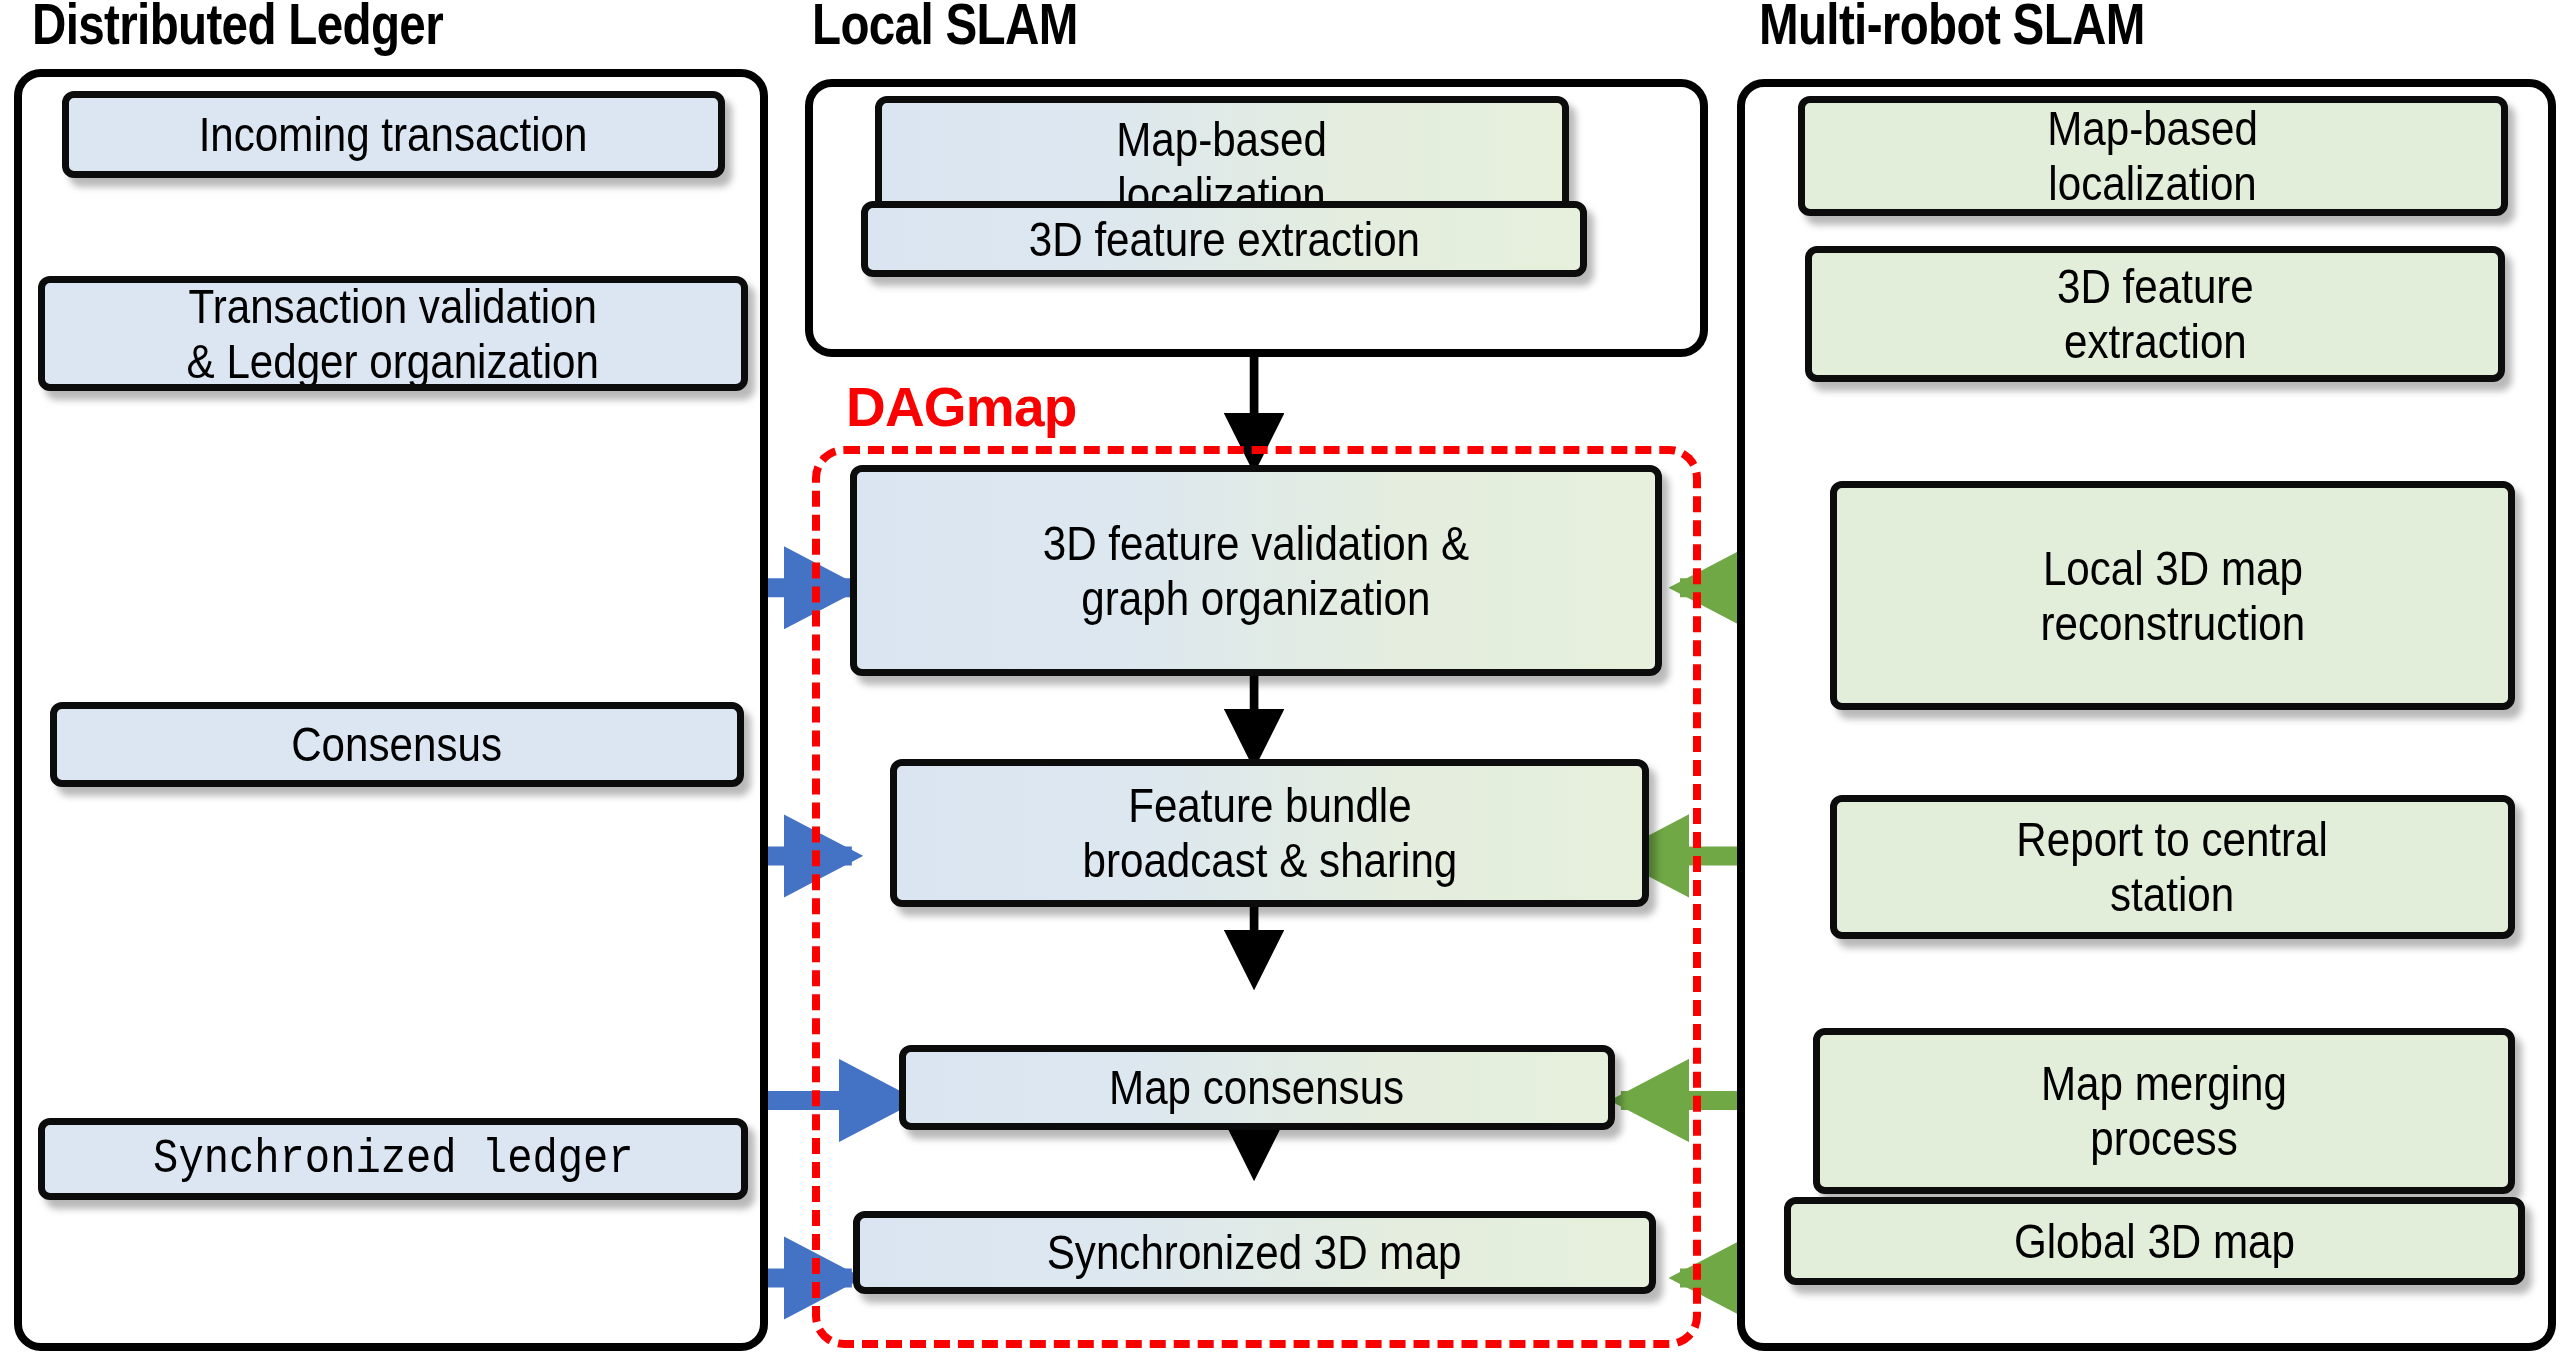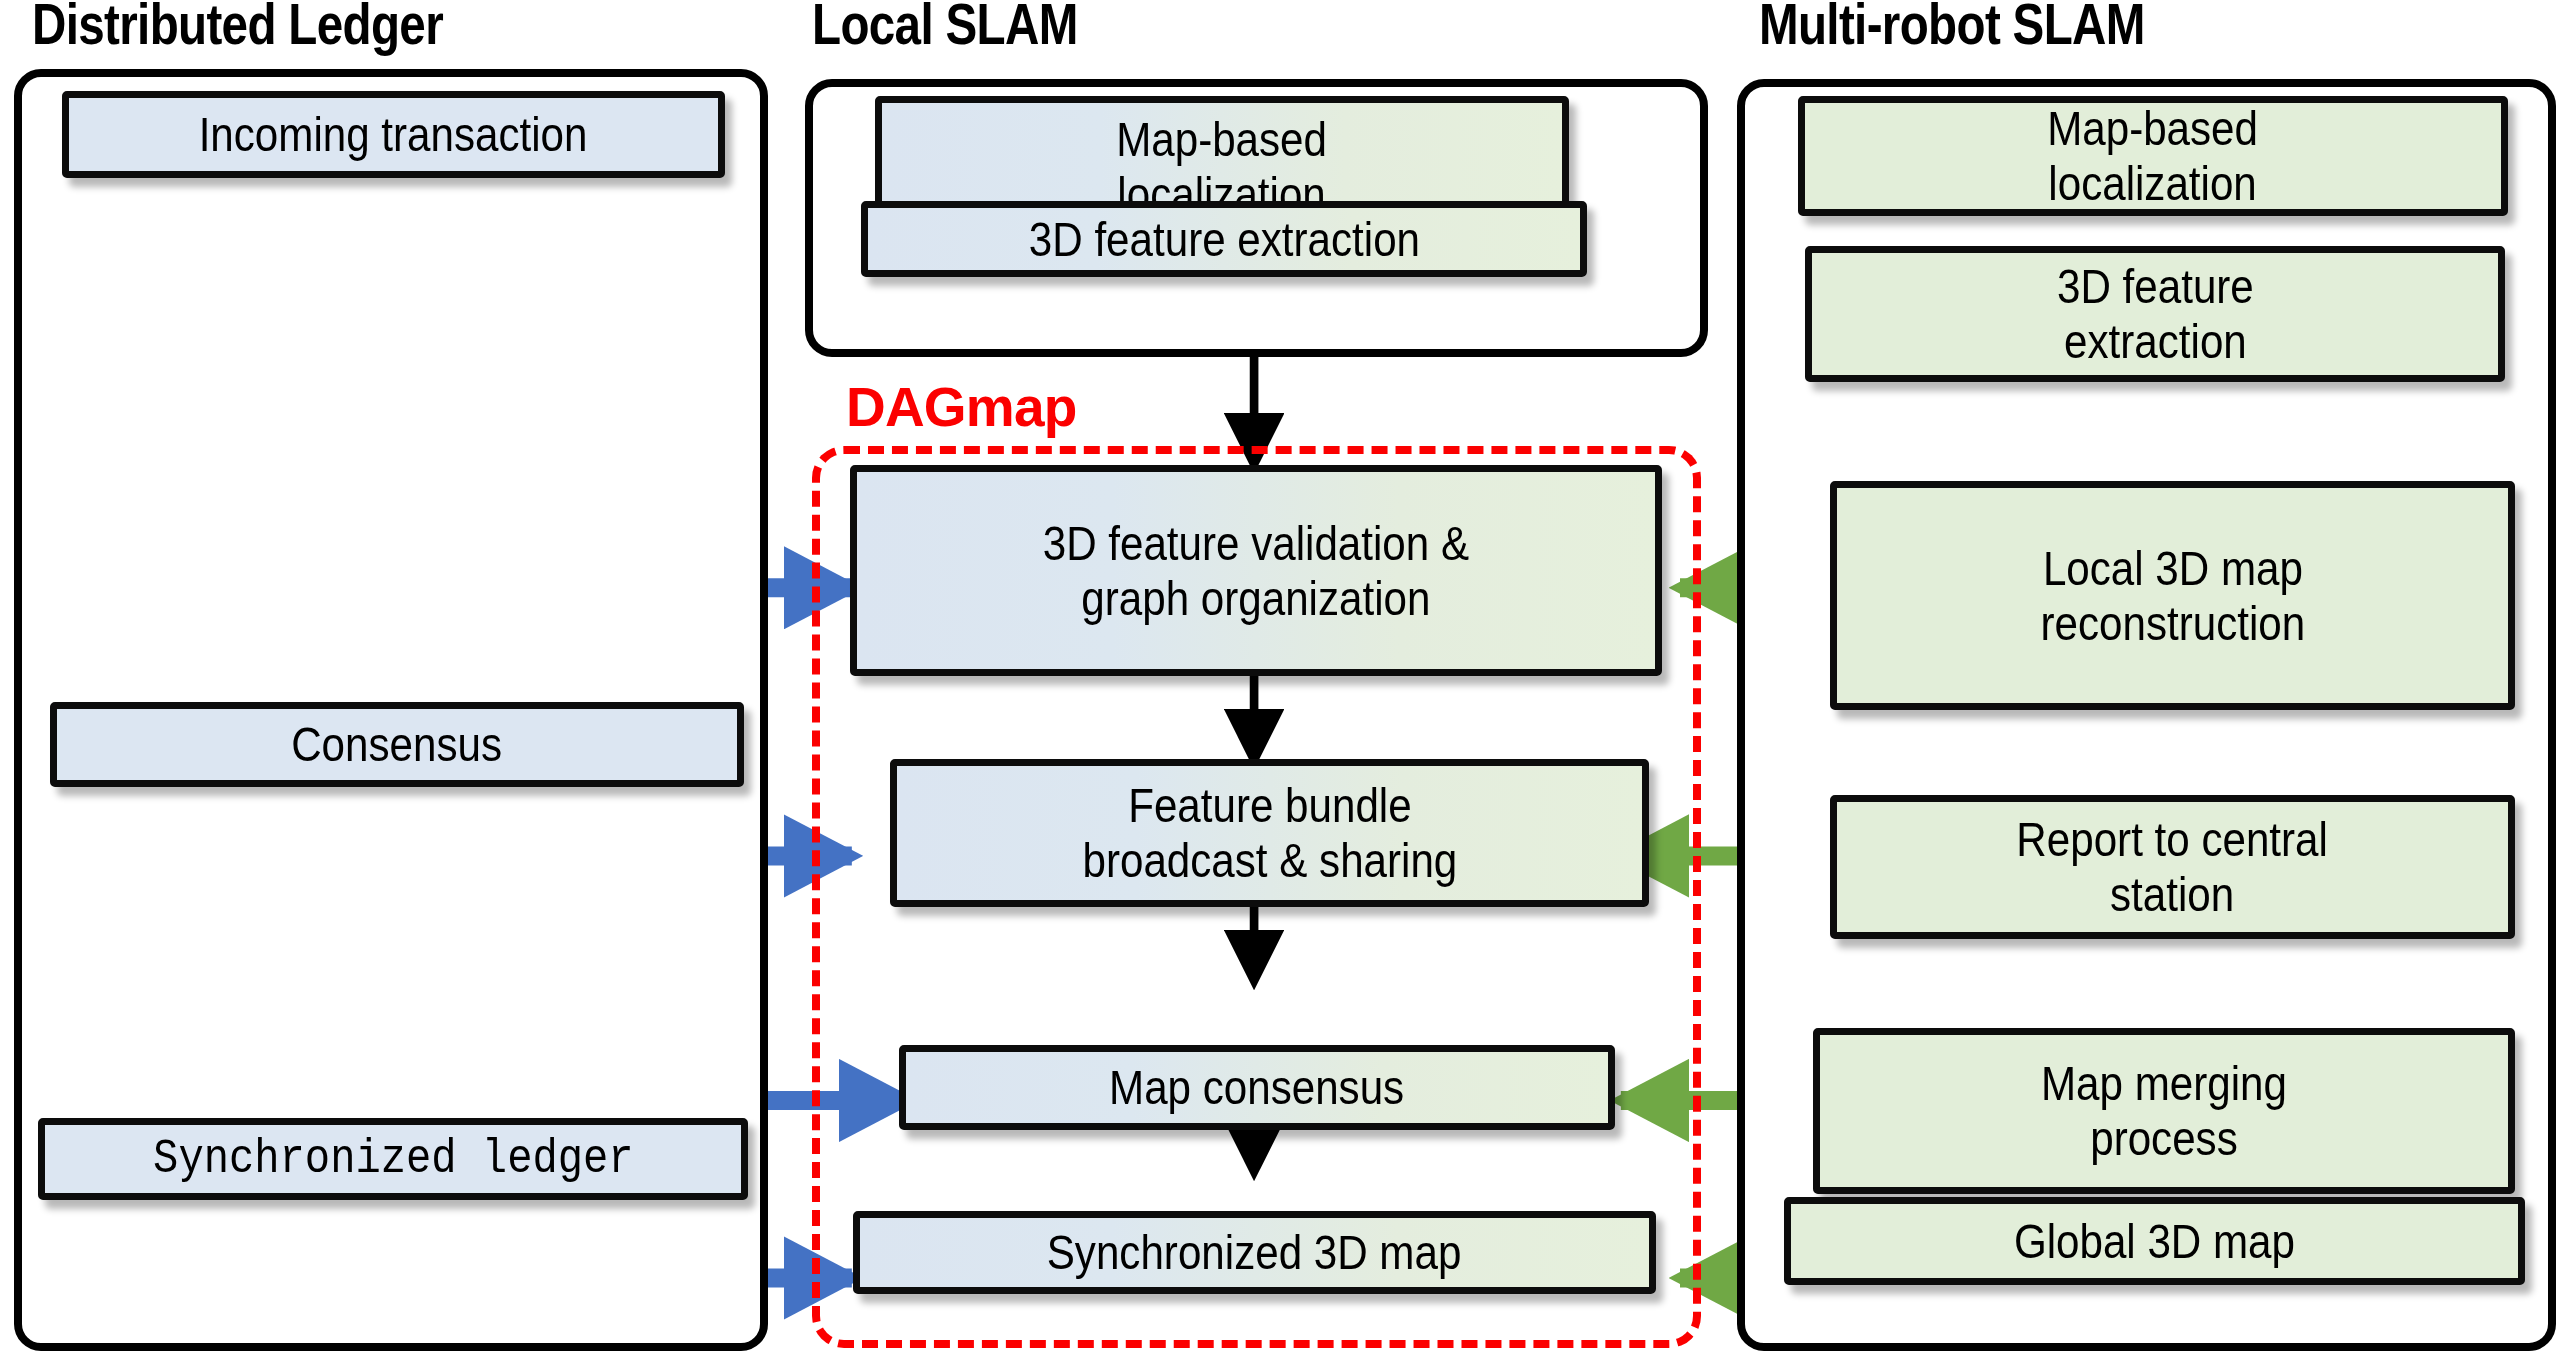--- a/index.html
+++ b/index.html
@@ -29,21 +29,21 @@
     border-radius:27px;
     background:#fff;
     box-sizing:border-box;
   }
 
   
   .node{
     position:absolute;
     box-sizing:border-box;
     border:7px solid #0c0c0c;
-    border-radius:5px;
+    border-radius:12px;
     display:flex;
     align-items:center;
     justify-content:center;
     text-align:center;
     color:#000;
     font-size:49px;
     line-height:1.12;
     padding:0 11px;
     box-shadow:7px 8.7px 7px rgba(0,0,0,.28);
     overflow:hidden;
@@ -161,20 +161,24 @@
 
   <div class="group-box" style="left:1737px;top:79px;width:819px;height:1272px;"></div>
 
   <div class="dag-region" style="left:812px;top:446px;width:889px;height:902px;"></div>
   <div class="dag-label" style="left:846px;top:380px;">DAGmap</div>
 
   <div class="node fill-blue" style="left:62px;top:91px;width:663px;height:87px;">
     <span>Incoming transaction</span>
   </div>
 
+  <div class="node fill-blue" style="left:38px;top:276px;width:710px;height:115px;">
+    <span>Transaction validation
+&amp; Ledger organization</span>
+  </div>
 
 
   <div class="node fill-blue" style="left:50px;top:702px;width:694px;height:85px;">
     <span>Consensus</span>
   </div>
 
   <div class="node fill-blue" style="left:38px;top:1118px;width:710px;height:82px;font-family:Liberation Mono, monospace;">
     <span>Synchronized ledger</span>
   </div>
 

